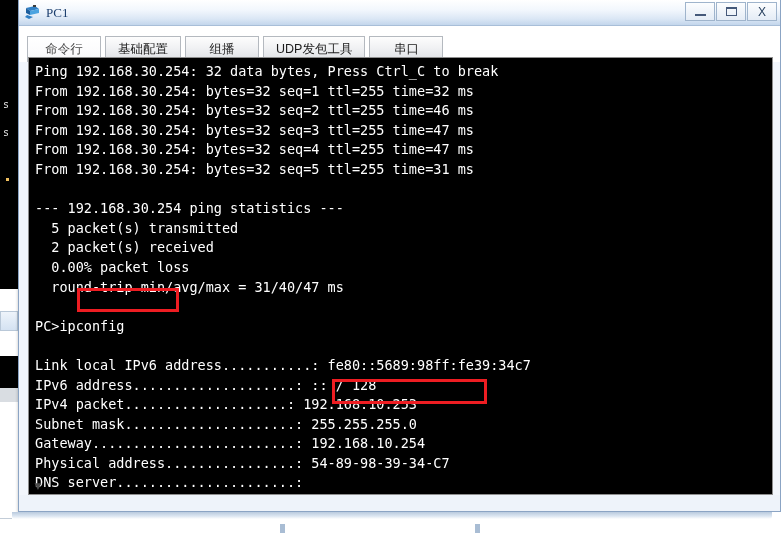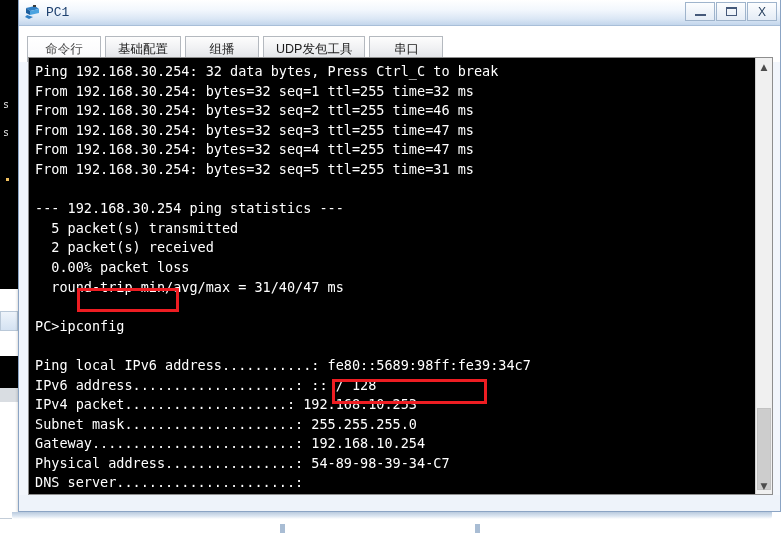--- a/index.html
+++ b/index.html
@@ -71,21 +71,21 @@
     background: linear-gradient(to bottom, #ffffff 0%, #f2f7fd 40%, #dbe7f5 75%, #c3d6ec 100%);
     border-bottom: 1px solid #a8bed8;
     display: flex; align-items: center;
   }
   #titlebar .title-icon {
     margin-left: 5px; width: 17px; height: 17px; position: relative;
   }
   #titlebar .title-text {
     margin-left: 5px;
     font-size: 13px; color: #1c3f6e;
-    font-family: Liberation Mono, monospace;
+    font-family: Liberation Serif, serif;
   }
   .win-btns {
     position: absolute; right: 3px; top: 2px;
     display: flex; gap: 1px;
   }
   .win-btn {
     width: 30px; height: 19px;
     background: linear-gradient(to bottom, #fcfdfe, #e4ecf6);
     border: 1px solid #9fb4cc;
     display: flex; align-items: center; justify-content: center;
@@ -131,20 +131,21 @@
 
   
   #terminal-wrap {
     position: absolute;
     left: 9px; top: 57px;
     width: 745px; height: 438px;
     background: #000000;
     border: 1px solid #8e8e8e;
     box-sizing: border-box;
     display: flex;
+    flex-direction: column;
   }
   #terminal {
     position: relative;
     flex: 1;
     padding: 4px 0 0 6px;
     overflow: hidden;
   }
   .tline {
     color: #ffffff;
     font-family: "DejaVu Sans Mono", "Liberation Mono", monospace;
@@ -281,21 +282,21 @@
       <div class="tline">From 192.168.30.254: bytes=32 seq=5 ttl=255 time=31 ms</div>
       <div class="tline blank">&nbsp;</div>
       <div class="tline">--- 192.168.30.254 ping statistics ---</div>
       <div class="tline">  5 packet(s) transmitted</div>
       <div class="tline">  2 packet(s) received</div>
       <div class="tline">  0.00% packet loss</div>
       <div class="tline">  round-trip min/avg/max = 31/40/47 ms</div>
       <div class="tline blank">&nbsp;</div>
       <div class="tline">PC&gt;ipconfig</div>
       <div class="tline blank">&nbsp;</div>
-      <div class="tline">Ping local IPv6 address...........: fe80::5689:98ff:fe39:34c7</div>
+      <div class="tline">Link local IPv6 address...........: fe80::5689:98ff:fe39:34c7</div>
       <div class="tline">IPv6 address....................: :: / 128</div>
       <div class="tline">IPv4 packet....................: 192.168.10.253</div>
       <div class="tline">Subnet mask.....................: 255.255.255.0</div>
       <div class="tline">Gateway.........................: 192.168.10.254</div>
       <div class="tline">Physical address................: 54-89-98-39-34-C7</div>
       <div class="tline">DNS server......................:</div>
 
       <div class="redbox" style="left:48px; top:230px; width:102px; height:24px;"></div>
       <div class="redbox" style="left:303px; top:321px; width:155px; height:25px;"></div>
     </div>

